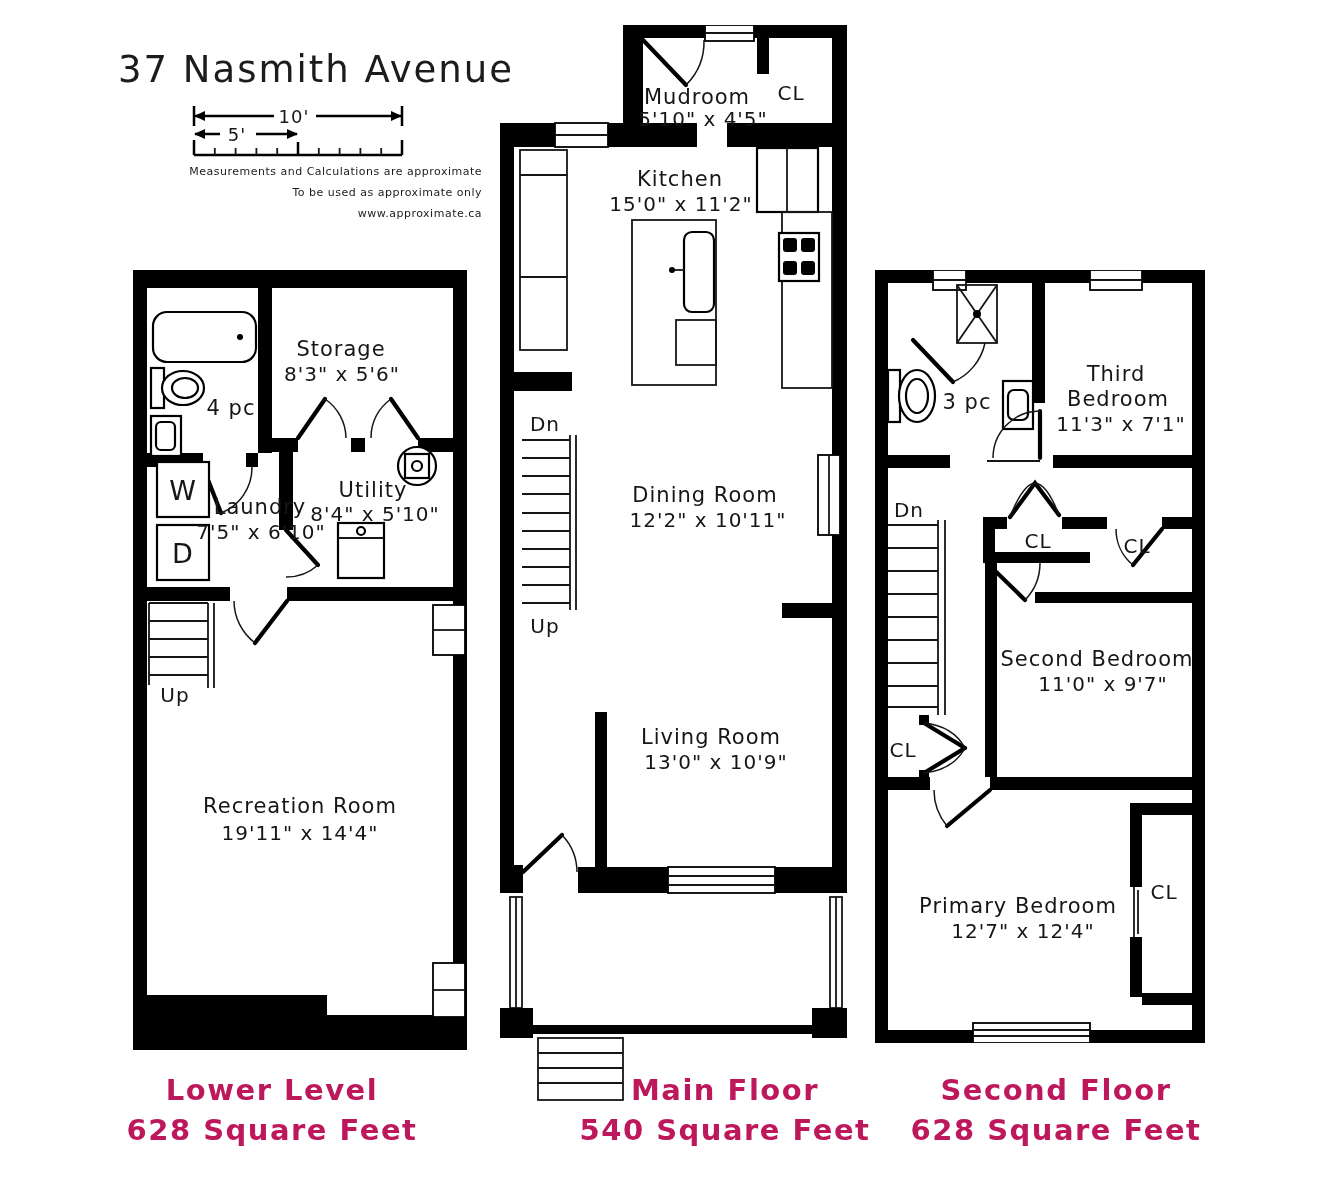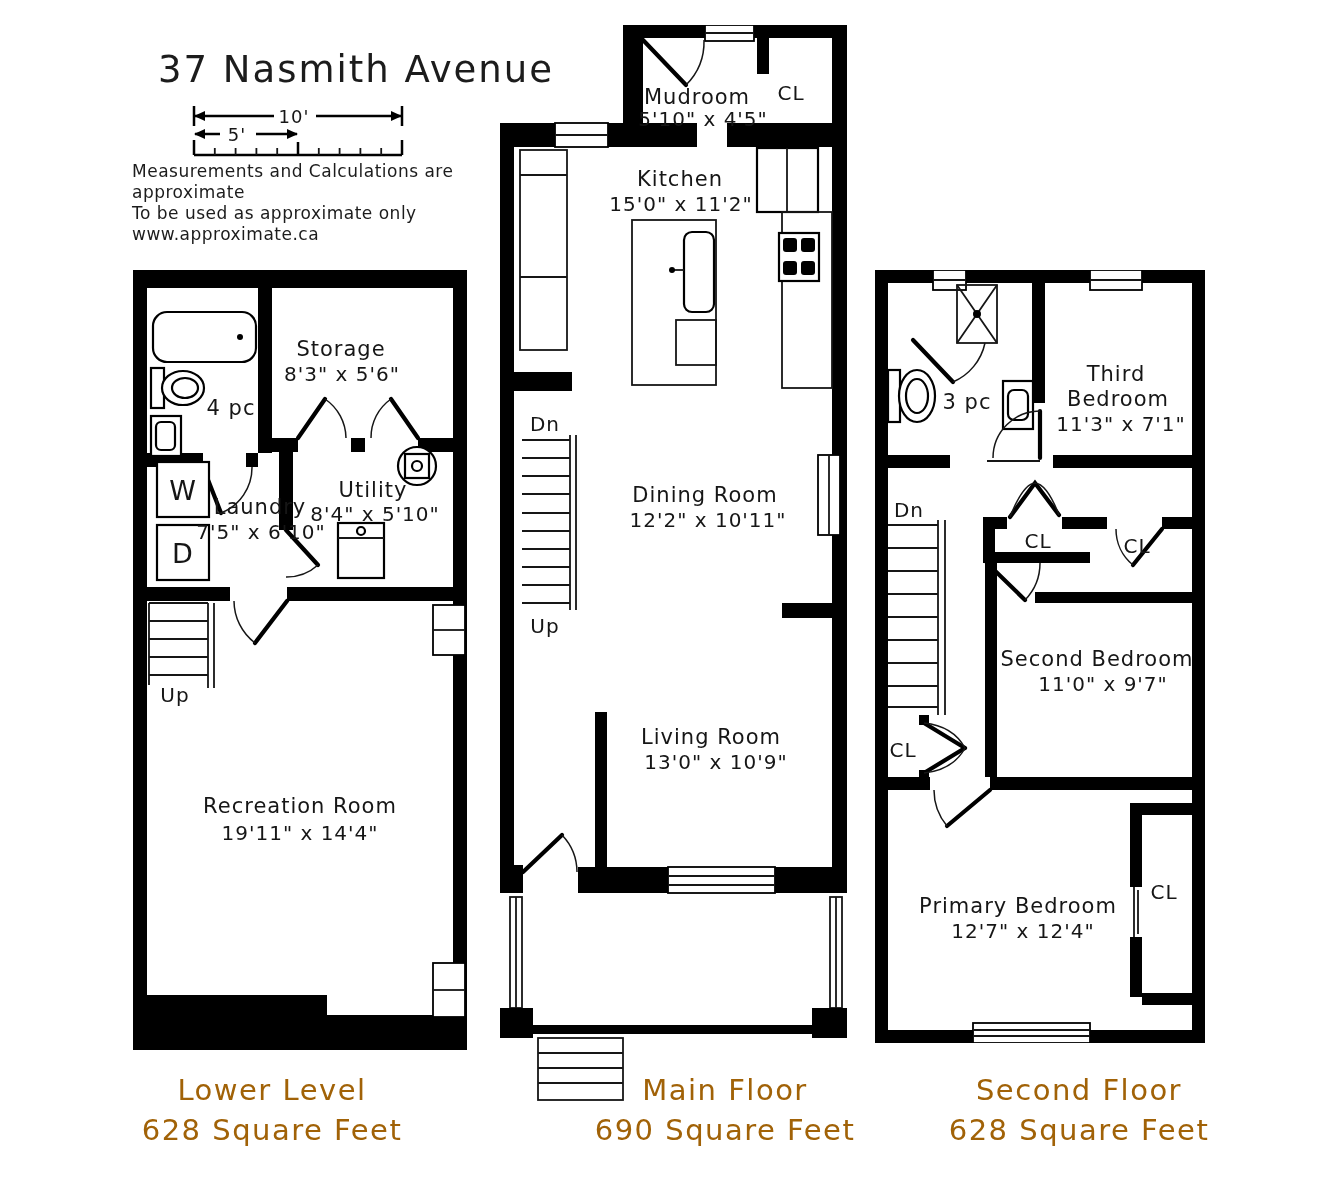--- a/index.html
+++ b/index.html
@@ -1,23 +1,23 @@
 <!DOCTYPE html>
 <html><head>
 <meta charset="utf-8">
 <style>
   html,body{margin:0;padding:0;background:#fff;}
   #canvas{position:relative;width:1327px;height:1193px;background:#fff;overflow:hidden;
           font-family:"DejaVu Sans",sans-serif;color:#111;}
   .abs{position:absolute;}
-  #title{left:118px;top:48px;font-size:37px;letter-spacing:2px;color:#1c1c1c;margin-left:40px;}
-  #disclaimer{left:132px;top:161px;width:350px;text-align:left;font-size:17px;
+  #title{left:118px;top:48px;font-size:37px;letter-spacing:2px;color:#1c1c1c;}
+  #disclaimer{left:132px;top:161px;width:350px;text-align:right;font-size:11px;
               line-height:21px;letter-spacing:0.5px;color:#1c1c1c;}
   .caption{width:334px;text-align:center;font-size:29px;line-height:40px;
-           letter-spacing:1.5px;color:#a16207;}
+           letter-spacing:1.5px;color:#be185d;font-weight:bold;}
   
   svg text{font-family:"DejaVu Sans",sans-serif;fill:#161616;letter-spacing:1px;}
   .room{font-size:21px;}
   .dims{font-size:20px;}
   .small{font-size:20px;}
   .wall{fill:#000;}
   .thin{stroke:#161616;stroke-width:1.8;fill:none;}
   .fx{fill:#fff;stroke:#000;stroke-width:2.2;}
   .win{fill:#fff;stroke:#000;stroke-width:1.8;}
   .leaf{stroke:#000;stroke-width:4.2;fill:none;stroke-linecap:round;}
@@ -365,20 +365,20 @@
       <text class="dims" x="148" y="668" text-anchor="middle">12'7" x 12'4"</text>
     </g>
   </svg>
 
   <div class="abs caption" style="left:105px;top:1070px;">
     <div>Lower Level</div>
     <div>628 Square Feet</div>
   </div>
   <div class="abs caption" style="left:558px;top:1070px;">
     <div>Main Floor</div>
-    <div>690 Square Feet</div>
+    <div>540 Square Feet</div>
   </div>
-  <div class="abs caption" style="left:912px;top:1070px;text-align:center;">
+  <div class="abs caption" style="left:889px;top:1070px;text-align:center;">
     <div>Second Floor</div>
     <div>628 Square Feet</div>
   </div>
 
 </div>
 
 </body></html>

